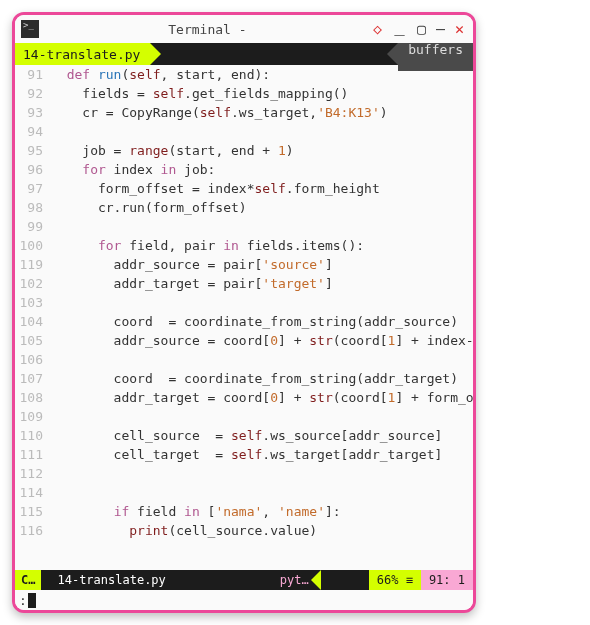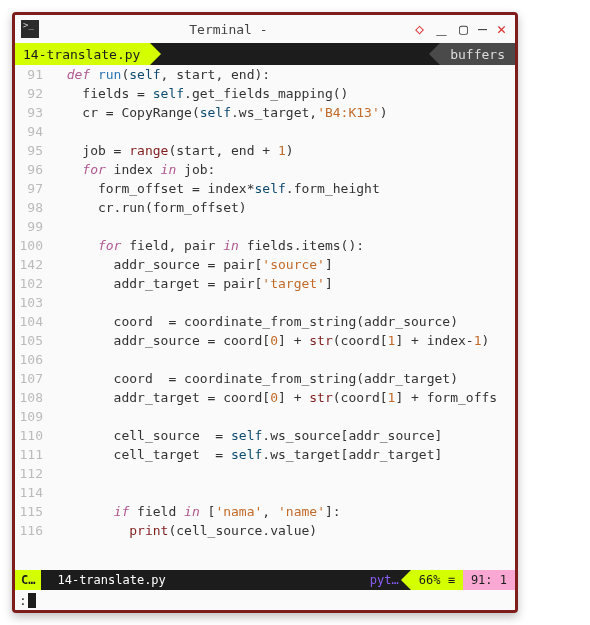--- a/index.html
+++ b/index.html
@@ -2,24 +2,24 @@
 <html><head>
 <meta charset="utf-8">
 <style>
   * { box-sizing: border-box; margin: 0; padding: 0; }
   body {
     background: #fff;
     font-family: 'DejaVu Sans Mono', 'Menlo', 'Consolas', monospace;
     padding: 12px;
   }
   .window {
-    width: 506px;
+    width: 464px;
     height: 601px;
-    border: 3px solid #7f1d1d;
-    border-radius: 4px;
+    border: 3px solid #ec4899;
+    border-radius: 12px;
     background: #fafafa;
     box-shadow: 0 4px 10px rgba(0,0,0,0.25);
     display: flex;
     flex-direction: column;
     overflow: hidden;
   }
   .titlebar {
     height: 28px;
     background: #fafafa;
     display: flex;
@@ -75,23 +75,23 @@
     right: -11px; top: 0;
     width: 0; height: 0;
     border-top: 11px solid transparent;
     border-bottom: 11px solid transparent;
     border-left: 11px solid #d4ff00;
   }
   .tab-right {
     margin-left: auto;
     background: #4a4a4a;
     color: #ddd;
-    padding: 4px 10px;
-    display: flex;
-    align-items: flex-start;
+    padding: 14px 10px;
+    display: flex;
+    align-items: flex-end;
     position: relative;
   }
   .tab-right::before {
     content: "";
     position: absolute;
     left: -11px; top: 0;
     width: 0; height: 0;
     border-top: 11px solid transparent;
     border-bottom: 11px solid transparent;
     border-right: 11px solid #4a4a4a;
@@ -108,22 +108,22 @@
   .line { display: flex; white-space: pre; }
   .gutter {
     width: 36px;
     text-align: right;
     padding-right: 8px;
     color: #bbb;
     user-select: none;
     flex-shrink: 0;
   }
   .code { flex: 1; color: #333; }
-  .kw { color: #b05890; font-style: italic; }
-  .kw2 { color: #0c4a6e; }
+  .kw { color: #b05890; }
+  .kw2 { color: #7f1d1d; }
   .fn { color: #2a75b8; }
   .builtin { color: #7f1d1d; }
   .num { color: #c26b2b; }
   .str { color: #c26b2b; }
 
   .statusbar {
     height: 20px;
     background: #1c1c1c;
     display: flex;
     align-items: stretch;
@@ -139,33 +139,33 @@
     content: ""; position: absolute; right: -10px; top: 0;
     border-top: 10px solid transparent;
     border-bottom: 10px solid transparent;
     border-left: 10px solid #d4ff00;
   }
   .sb-file {
     background: #1c1c1c; color: #fff;
     padding: 0 8px 0 16px; flex: 1;
   }
   .sb-ft {
-    background: #1c1c1c; color: #8b5cf6;
+    background: #1c1c1c; color: #f9a8d4;
     padding: 0 12px 0 8px;
   }
   .sb-ft::after {
     content: ""; position: absolute; right: 0px; top: 0;
     border-top: 10px solid transparent;
     border-bottom: 10px solid transparent;
     border-right: 10px solid #d4ff00;
     z-index: 1;
   }
   .sb-pos {
     background: #d4ff00; color: #1c1c1c;
-    padding: 0 8px; font-weight: 500;
+    padding: 0 8px; font-weight: 500; margin-left: 48px;
   }
   .sb-ruler {
     background: #f9a8d4; color: #1c1c1c;
     padding: 0 8px;
   }
 
   .cmdline {
     height: 20px;
     background: #fafafa;
     font-size: 13px;
@@ -211,21 +211,21 @@
   <div class="line"><span class="gutter">91</span><span class="code">  <span class="kw">def</span> <span class="fn">run</span>(<span class="kw2">self</span>, start, end):</span></div>
       <div class="line"><span class="gutter">92</span><span class="code">    fields = <span class="kw2">self</span>.get_fields_mapping()</span></div>
       <div class="line"><span class="gutter">93</span><span class="code">    cr = CopyRange(<span class="kw2">self</span>.ws_target,<span class="str">'B4:K13'</span>)</span></div>
       <div class="line"><span class="gutter">94</span><span class="code"></span></div>
       <div class="line"><span class="gutter">95</span><span class="code">    job = <span class="builtin">range</span>(start, end + <span class="num">1</span>)</span></div>
       <div class="line"><span class="gutter">96</span><span class="code">    <span class="kw">for</span> index <span class="kw">in</span> job:</span></div>
       <div class="line"><span class="gutter">97</span><span class="code">      form_offset = index*<span class="kw2">self</span>.form_height</span></div>
       <div class="line"><span class="gutter">98</span><span class="code">      cr.run(form_offset)</span></div>
       <div class="line"><span class="gutter">99</span><span class="code"></span></div>
       <div class="line"><span class="gutter">100</span><span class="code">      <span class="kw">for</span> field, pair <span class="kw">in</span> fields.items():</span></div>
-      <div class="line"><span class="gutter">142</span><span class="code">        addr_source = pair[<span class="str">'source'</span>]</span></div>
+      <div class="line"><span class="gutter">119</span><span class="code">        addr_source = pair[<span class="str">'source'</span>]</span></div>
       <div class="line"><span class="gutter">102</span><span class="code">        addr_target = pair[<span class="str">'target'</span>]</span></div>
       <div class="line"><span class="gutter">103</span><span class="code"></span></div>
       <div class="line"><span class="gutter">104</span><span class="code">        coord  = coordinate_from_string(addr_source)</span></div>
       <div class="line"><span class="gutter">105</span><span class="code">        addr_source = coord[<span class="num">0</span>] + <span class="builtin">str</span>(coord[<span class="num">1</span>] + index-<span class="num">1</span>)</span></div>
       <div class="line"><span class="gutter">106</span><span class="code"></span></div>
       <div class="line"><span class="gutter">107</span><span class="code">        coord  = coordinate_from_string(addr_target)</span></div>
       <div class="line"><span class="gutter">108</span><span class="code">        addr_target = coord[<span class="num">0</span>] + <span class="builtin">str</span>(coord[<span class="num">1</span>] + form_offs</span></div>
       <div class="line"><span class="gutter">109</span><span class="code"></span></div>
       <div class="line"><span class="gutter">110</span><span class="code">        cell_source  = <span class="kw2">self</span>.ws_source[addr_source]</span></div>
       <div class="line"><span class="gutter">111</span><span class="code">        cell_target  = <span class="kw2">self</span>.ws_target[addr_target]</span></div>

